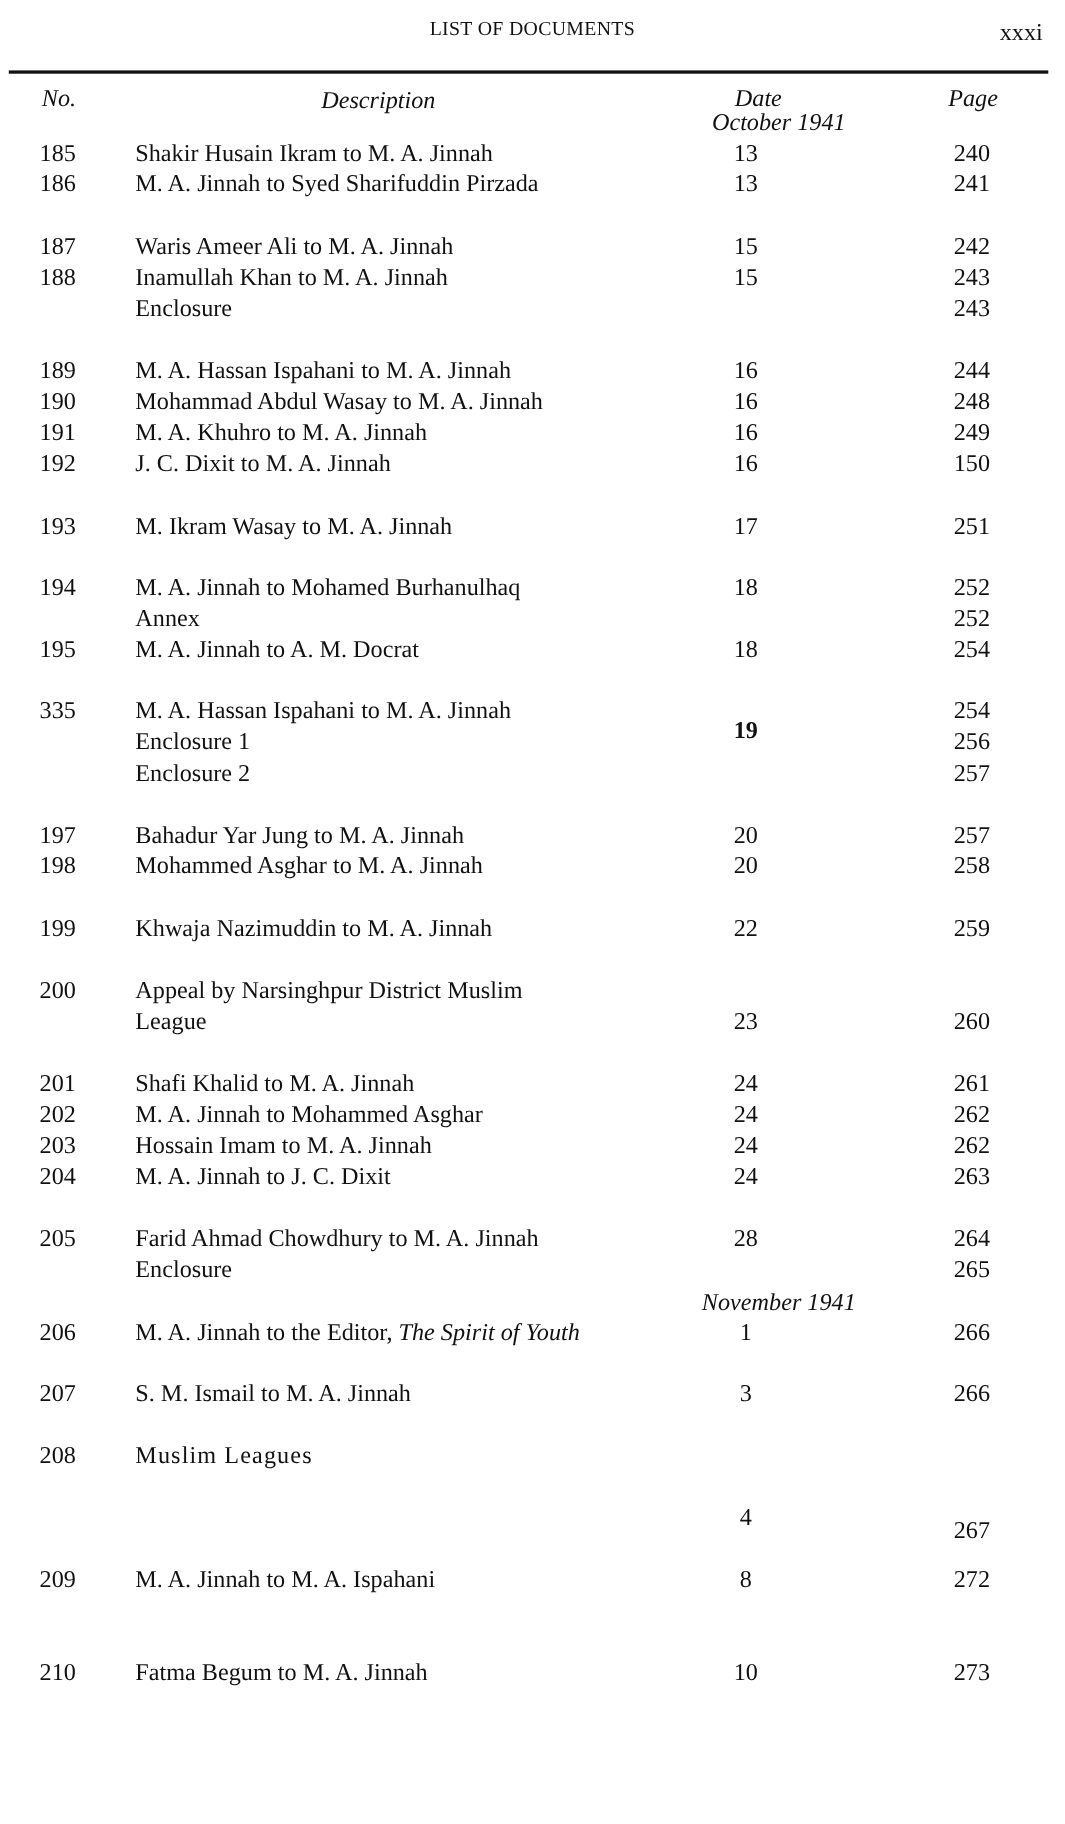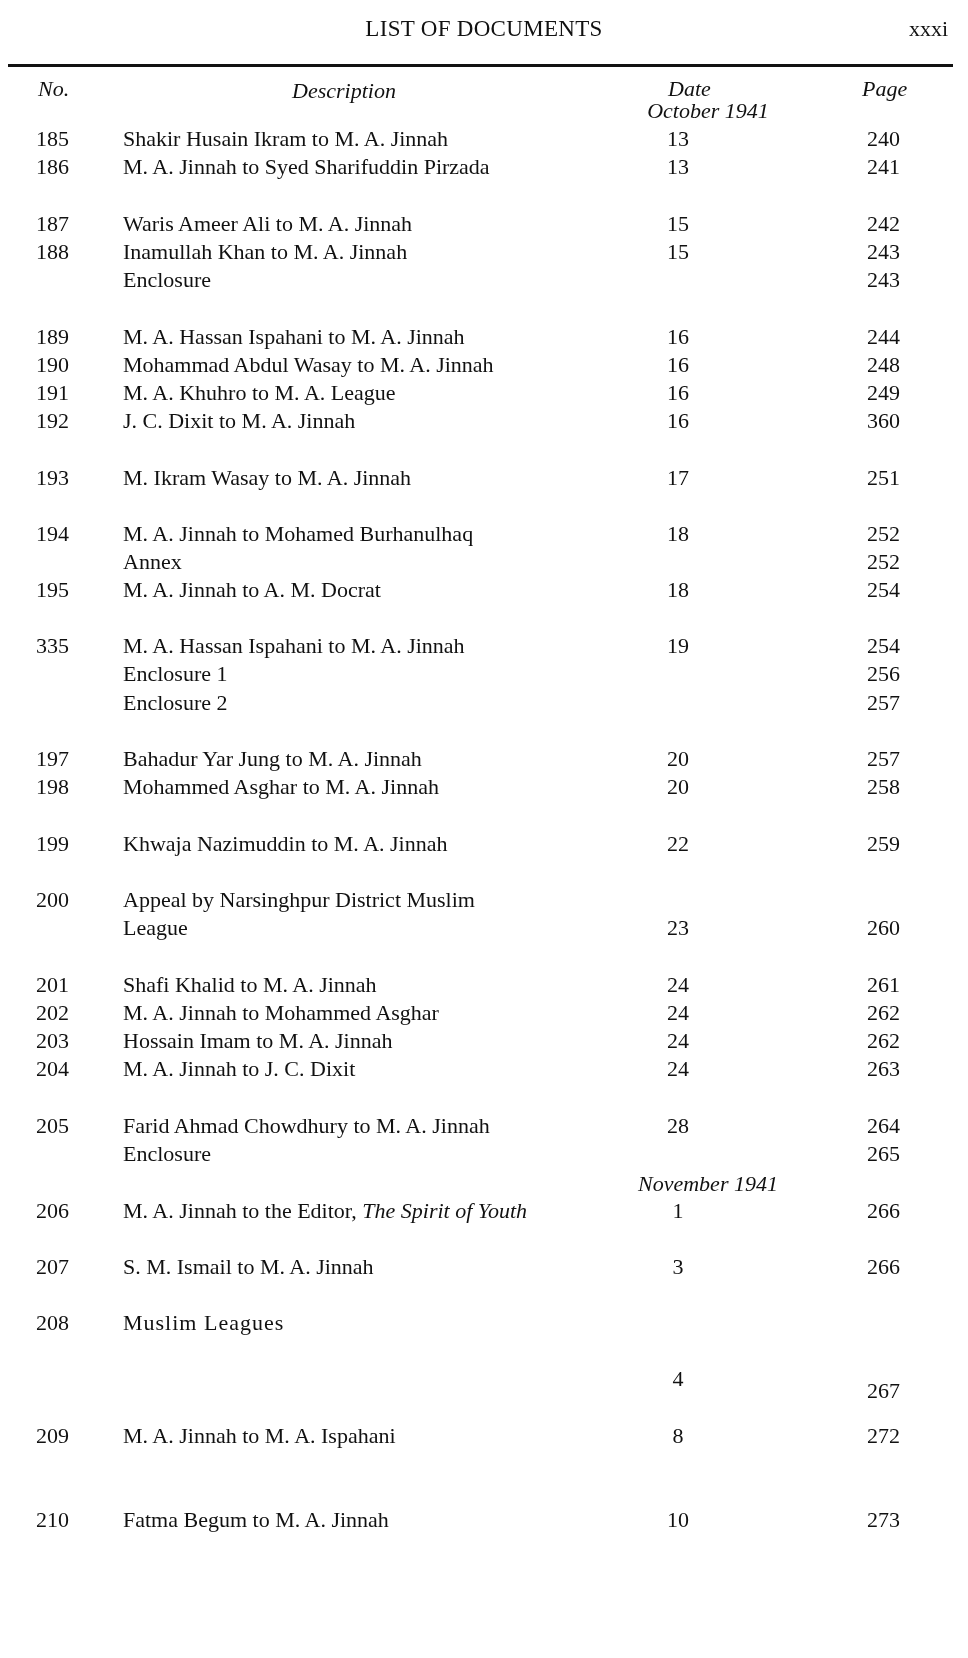--- a/index.html
+++ b/index.html
@@ -1,20 +1,20 @@
 <!DOCTYPE html>
 <html><head>
   <meta charset="utf-8">
   <style>
     html, body { margin: 0; padding: 0; background: #ffffff; }
     body { width: 968px; height: 1658px; position: relative; overflow: hidden;
            font-family: "Liberation Serif", "DejaVu Serif", serif; color: #111; }
     .page { position: absolute; left: 0; top: 0; width: 968px; height: 1658px; }
     .running-head { position: absolute; top: 16px; left: 0; width: 968px; text-align: center;
-                    font-size: 23px; letter-spacing: 0.3px; }
+                    font-size: 18px; letter-spacing: 0.3px; }
     .page-num { position: absolute; top: 16px; right: 20px; font-size: 22px; }
     .rule { position: absolute; left: 8px; top: 64px; width: 945px; height: 3px; background: #111; }
     .hdr { position: absolute; font-style: italic; font-size: 22px; }
     .hdr-no { left: 38px; top: 76px; }
     .hdr-desc { left: 292px; top: 78px; }
     .hdr-date { left: 668px; top: 76px; text-align: center; }
     .hdr-page { left: 862px; top: 76px; }
     .month { position: absolute; font-style: italic; font-size: 22px; width: 220px; text-align: center; left: 598px; }
     .row { position: absolute; left: 0; width: 968px; font-size: 22px; line-height: 28px; }
     .row .no { position: absolute; left: 36px; width: 60px; }
@@ -94,32 +94,32 @@
         <span class="no">190</span>
         <span class="desc">
           <span class="line"><span>Mohammad Abdul Wasay to M. A. Jinnah</span></span>
         </span>
         <span class="date" style="top: 0px;">16</span>
         <span class="pg" style="top: 0px;">248</span>
       </div>
       <div class="row" style="top: 379px;">
         <span class="no">191</span>
         <span class="desc">
-          <span class="line"><span>M. A. Khuhro to M. A. League</span></span>
+          <span class="line"><span>M. A. Khuhro to M. A. Jinnah</span></span>
         </span>
         <span class="date" style="top: 0px;">16</span>
         <span class="pg" style="top: 0px;">249</span>
       </div>
       <div class="row" style="top: 407px;">
         <span class="no">192</span>
         <span class="desc">
           <span class="line"><span>J. C. Dixit to M. A. Jinnah</span></span>
         </span>
         <span class="date" style="top: 0px;">16</span>
-        <span class="pg" style="top: 0px;">360</span>
+        <span class="pg" style="top: 0px;">150</span>
       </div>
       <div class="row" style="top: 464px;">
         <span class="no">193</span>
         <span class="desc">
           <span class="line"><span>M. Ikram Wasay to M. A. Jinnah</span></span>
         </span>
         <span class="date" style="top: 0px;">17</span>
         <span class="pg" style="top: 0px;">251</span>
       </div>
       <div class="row" style="top: 520px;">
@@ -144,21 +144,21 @@
           <span class="line"><span>M. A. Jinnah to A. M. Docrat</span></span>
         </span>
         <span class="date" style="top: 0px;">18</span>
         <span class="pg" style="top: 0px;">254</span>
       </div>
       <div class="row" style="top: 632px;">
         <span class="no">335</span>
         <span class="desc">
           <span class="line"><span>M. A. Hassan Ispahani to M. A. Jinnah</span></span>
         </span>
-        <span class="date" style="top: 0px;">19</span>
+        <span class="date" style="top: 18px; font-weight: bold;">19</span>
         <span class="pg" style="top: 0px;">254</span>
       </div>
       <div class="row" style="top: 660px;">
         <span class="no"></span>
         <span class="desc">
           <span class="line"><span>Enclosure 1</span></span>
         </span>
         <span class="date" style="top: 0px;"></span>
         <span class="pg" style="top: 0px;">256</span>
       </div>

